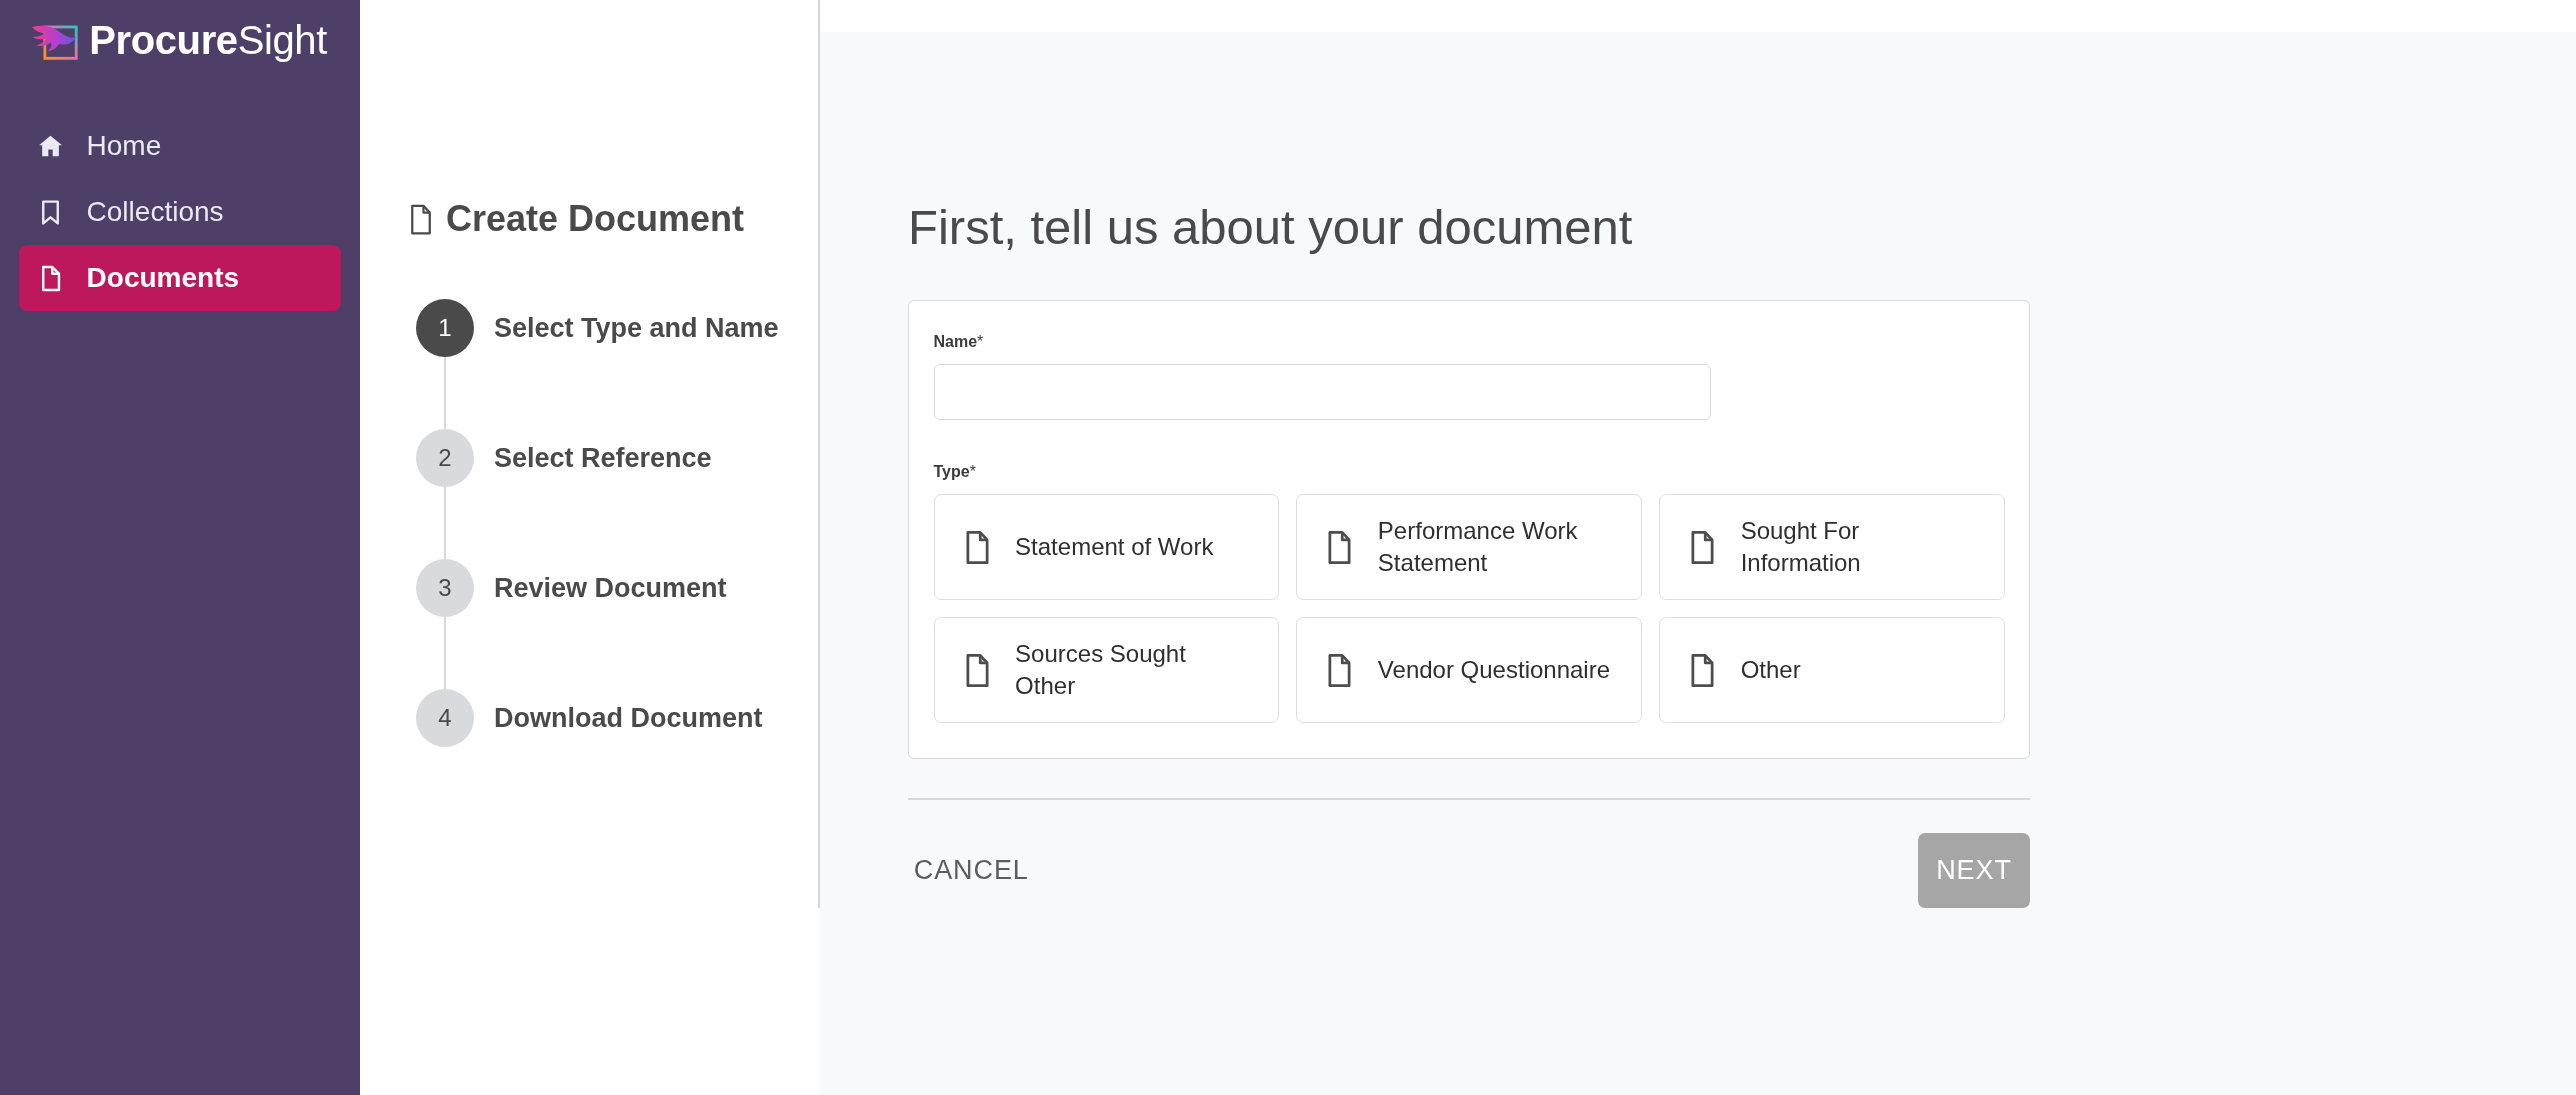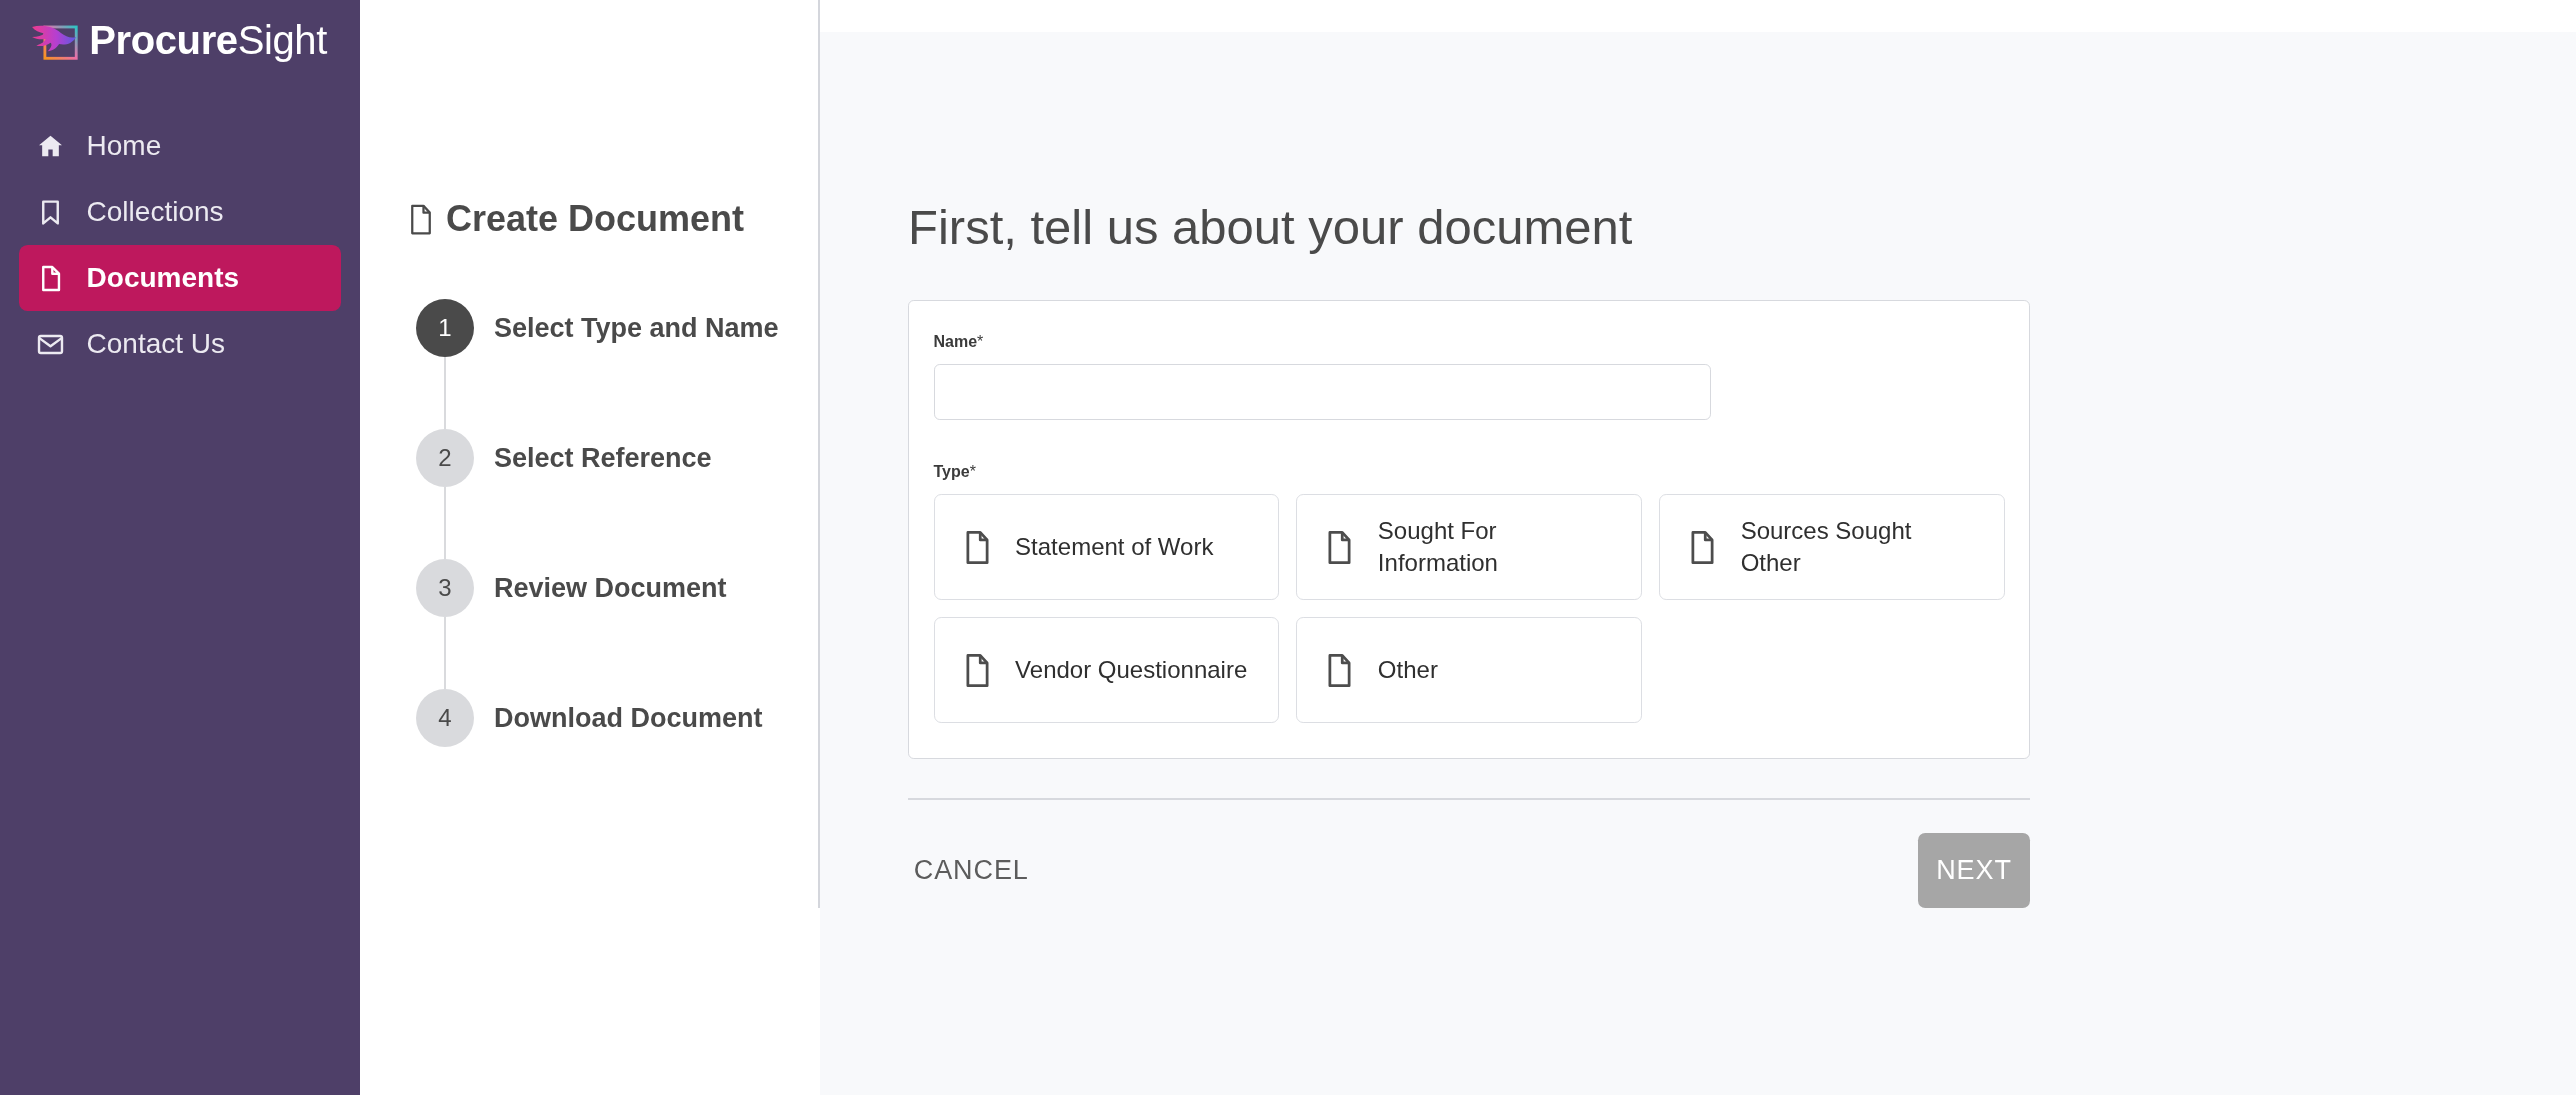--- a/index.html
+++ b/index.html
@@ -188,29 +188,20 @@
       <div class="nav-item active">
         <span class="ico">
           <svg viewBox="0 0 24 24" fill="none" stroke="#ffffff" stroke-width="2" stroke-linejoin="round">
               <path d="M6 2.5h7.5L19 8v13.5H6V2.5z"></path>
               <path d="M13.5 2.5V8H19"></path>
             </svg>
         </span>
         <span>Documents</span>
       </div>
 
-      <div class="nav-item">
-        <span class="ico">
-          <svg viewBox="0 0 24 24" fill="none" stroke="#eceaf1" stroke-width="2" stroke-linejoin="round">
-              <rect x="2.5" y="5" width="19" height="14" rx="1.5"></rect>
-              <path d="M2.5 6.5L12 13.5l9.5-7"></path>
-            </svg>
-        </span>
-        <span>Contact Us</span>
-      </div>
 
     </nav>
   </aside>
 
   <section class="stepper-panel">
     <div class="panel-title">
       <span>
         <svg viewBox="0 0 24 26" fill="none" stroke="#4a4a4a" stroke-width="1.8" stroke-linejoin="round">
             <path d="M5 2h9l5 5.5V24H5V2z"></path>
             <path d="M14 2v5.5h5"></path>
@@ -260,20 +251,29 @@
           <div class="type-card">
             <span>
               <svg viewBox="0 0 24 26" fill="none" stroke="#4d4d4d" stroke-width="2" stroke-linejoin="round">
                   <path d="M5 2h9l5 5.5V24H5V2z"></path>
                   <path d="M14 2v5.5h5"></path>
                 </svg>
             </span>
             <span class="t">Statement of Work</span>
           </div>
 
+          <div class="type-card">
+            <span>
+              <svg viewBox="0 0 24 26" fill="none" stroke="#4d4d4d" stroke-width="2" stroke-linejoin="round">
+                  <path d="M5 2h9l5 5.5V24H5V2z"></path>
+                  <path d="M14 2v5.5h5"></path>
+                </svg>
+            </span>
+            <span class="t">Performance Work Statement</span>
+          </div>
 
           <div class="type-card">
             <span>
               <svg viewBox="0 0 24 26" fill="none" stroke="#4d4d4d" stroke-width="2" stroke-linejoin="round">
                   <path d="M5 2h9l5 5.5V24H5V2z"></path>
                   <path d="M14 2v5.5h5"></path>
                 </svg>
             </span>
             <span class="t">Sought For Information</span>
           </div>

